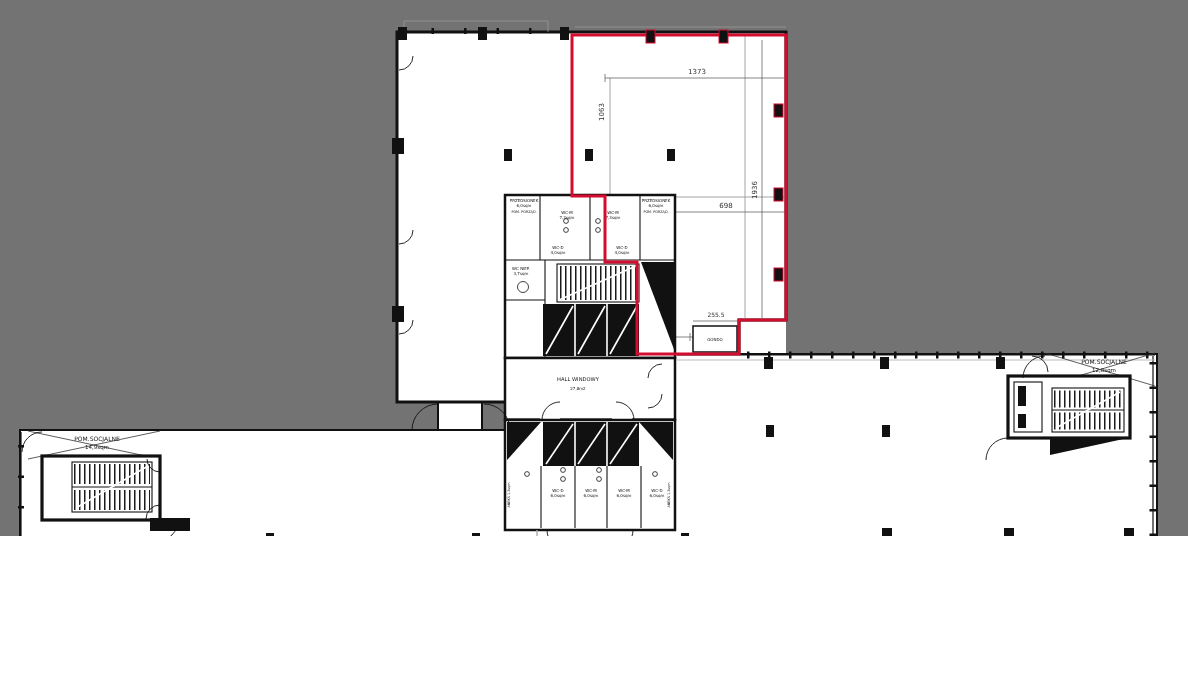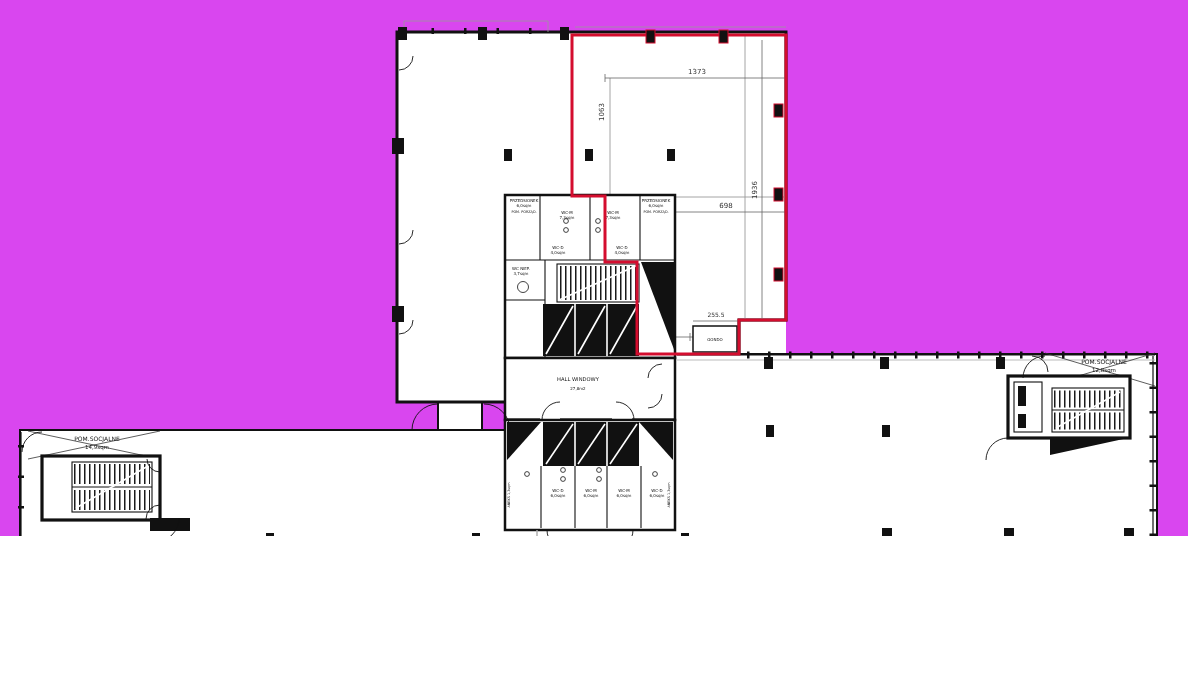--- a/index.html
+++ b/index.html
@@ -1,16 +1,16 @@
 <!DOCTYPE html>
 <html><head>
 <meta charset="utf-8">
 <style>
   html,body{margin:0;padding:0;background:#ffffff;}
-  #canvas{position:relative;width:1188px;height:536px;background:#d946ef;overflow:hidden;
+  #canvas{position:relative;width:1188px;height:536px;background:#737373;overflow:hidden;
           font-family:"DejaVu Sans",sans-serif;text-decoration:underline;}
   svg{position:absolute;left:0;top:0;}
   text{fill:#111;font-family:"DejaVu Sans",sans-serif;}
   .wall3{stroke:#111;stroke-width:3;fill:none;}
   .wall25{stroke:#111;stroke-width:2.5;fill:#fff;}
   .wall2{stroke:#111;stroke-width:2;fill:#fff;}
   .wall1{stroke:#111;stroke-width:1.1;fill:none;}
   .fillw{fill:#fff;stroke:none;}
   .col{fill:#111;stroke:none;}
   .colred{fill:#111;stroke:#d40d2e;stroke-width:1;}

